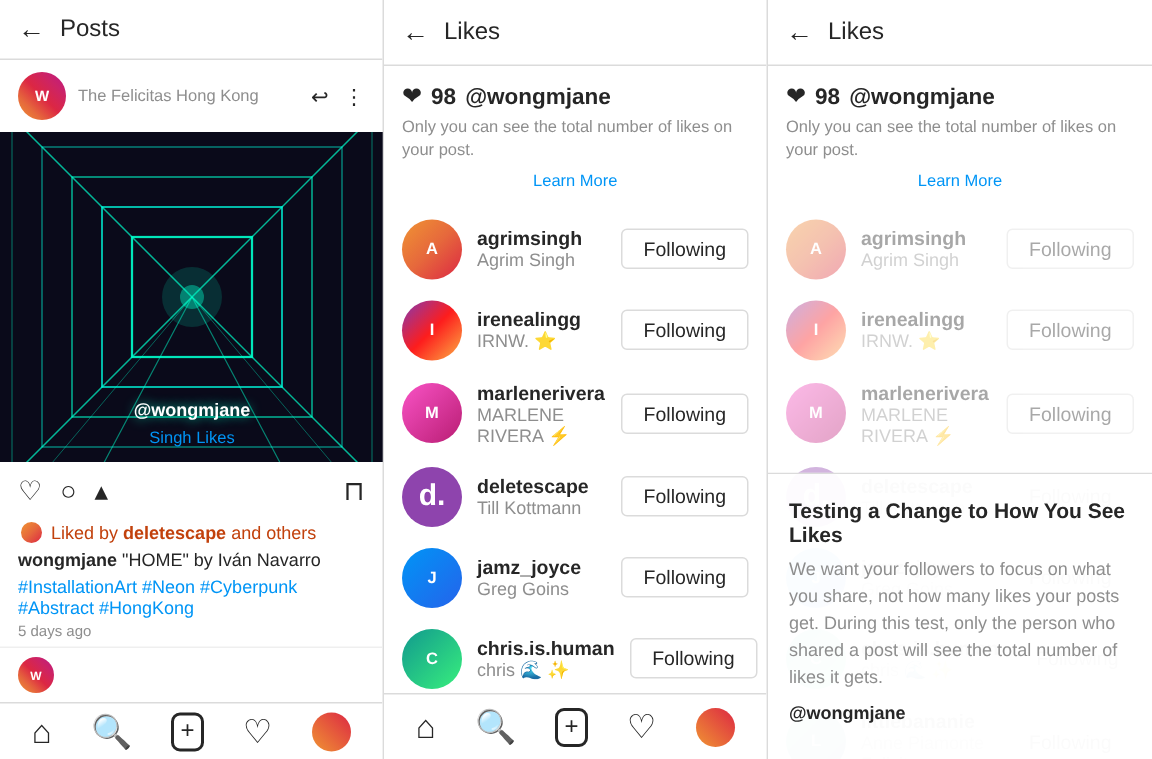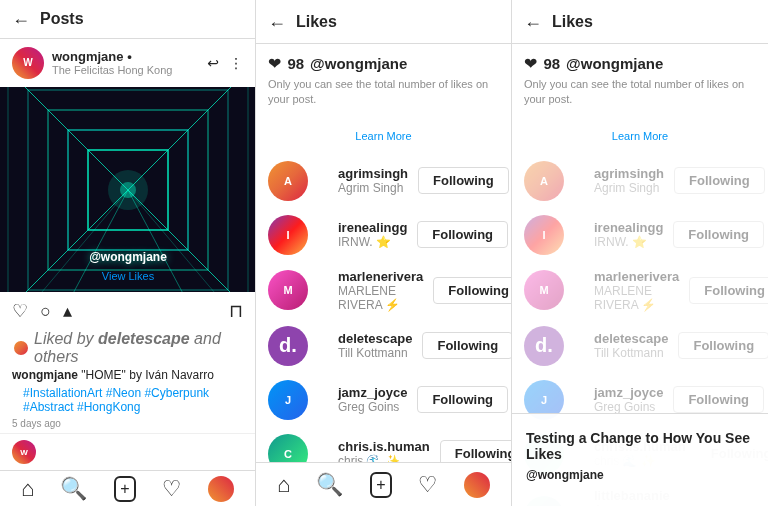--- a/index.html
+++ b/index.html
@@ -30,21 +30,21 @@
       height: 44px;
     }
     .back-arrow {
       font-size: 18px;
       margin-right: 10px;
       cursor: pointer;
       color: #262626;
     }
     .panel-title {
       font-size: 16px;
-      font-weight: 700;
+      font-weight: 400;
       color: #262626;
     }
     .post-user-row {
       display: flex;
       align-items: center;
       padding: 8px 12px;
       gap: 8px;
     }
     .avatar-circle {
       width: 32px;
@@ -120,40 +120,38 @@
       color: #262626;
     }
     .bookmark-btn {
       margin-left: auto;
       font-size: 18px;
       cursor: pointer;
       color: #262626;
     }
     .liked-by {
       padding: 0 12px 4px;
-      font-size: 16px;
-      color: #737373;
-      font-style: italic;
+      font-size: 12px;
+      color: #c2410c;
     }
     .liked-by .user-link {
       font-weight: 600;
     }
     .post-caption {
       padding: 0 12px 4px;
       font-size: 12px;
       color: #262626;
     }
     .post-caption .username-tag {
       font-weight: 600;
     }
     .hashtags {
       padding: 0 12px 4px;
       font-size: 12px;
       color: #0095f6;
-      margin-left: 11px;
     }
     .view-comments {
       padding: 0 12px 2px;
       font-size: 12px;
       color: #8e8e8e;
       cursor: pointer;
     }
     .time-ago {
       padding: 0 12px 4px;
       font-size: 10px;
@@ -251,21 +249,21 @@
     .likes-username {
       font-size: 15px;
       font-weight: 700;
       color: #262626;
     }
     .likes-description {
       font-size: 11px;
       color: #8e8e8e;
       line-height: 1.4;
       text-align: left;
-      margin-bottom: 18px;
+      margin-bottom: 2px;
     }
     .learn-more {
       color: #0095f6;
       font-size: 11px;
       cursor: pointer;
     }
     .likes-list {
       flex: 1;
       overflow-y: auto;
       padding: 4px 0;
@@ -284,41 +282,40 @@
       flex-shrink: 0;
       display: flex;
       align-items: center;
       justify-content: center;
       font-size: 11px;
       font-weight: 700;
       color: white;
     }
     .like-info {
       flex: 1;
-      margin-left: 20px;
     }
     .like-username {
       font-size: 13px;
       font-weight: 600;
       color: #262626;
       display: flex;
       align-items: center;
       gap: 4px;
     }
     .like-realname {
       font-size: 12px;
       color: #8e8e8e;
     }
     .follow-btn {
       border: 1px solid #dbdbdb;
       background: #fff;
       border-radius: 4px;
       padding: 5px 14px;
       font-size: 13px;
-      font-weight: 700;
+      font-weight: 400;
       color: #262626;
       cursor: pointer;
       white-space: nowrap;
     }
 
     
     .panel-likes-modal {
       width: 256px;
       height: 506px;
       background: #fff;
@@ -372,24 +369,20 @@
 
 <div class="panel-posts">
   <div class="panel-header">
     <span class="back-arrow">←</span>
     <span class="panel-title">Posts</span>
   </div>
 
   <div class="post-user-row">
     <div class="avatar-circle">W</div>
     <div class="post-user-info">
-      <div class="post-username">
-        <span>wongmjane</span>
-        <span>•</span>
-      </div>
       <div class="post-location">The Felicitas Hong Kong</div>
     </div>
     <div class="post-actions-right">
       <span>↩</span>
       <span>⋮</span>
     </div>
   </div>
 
   <div class="post-image">
     <svg width="256" height="256" viewBox="0 0 256 256" xmlns="http://www.w3.org/2000/svg">
@@ -408,21 +401,21 @@
 
       <ellipse cx="128" cy="128" rx="20" ry="20" fill="#00ffcc" opacity="0.15"></ellipse>
       <ellipse cx="128" cy="128" rx="8" ry="8" fill="#00ffcc" opacity="0.4"></ellipse>
 
       <line x1="128" y1="128" x2="60" y2="256" stroke="#00ffcc" stroke-width="0.8" opacity="0.5"></line>
       <line x1="128" y1="128" x2="196" y2="256" stroke="#00ffcc" stroke-width="0.8" opacity="0.5"></line>
       <line x1="128" y1="128" x2="20" y2="256" stroke="#00ffcc" stroke-width="0.6" opacity="0.4"></line>
       <line x1="128" y1="128" x2="236" y2="256" stroke="#00ffcc" stroke-width="0.6" opacity="0.4"></line>
     </svg>
     <div class="post-image-username">@wongmjane</div>
-    <div class="view-likes-link">View Likes</div>
+    <div class="view-likes-link">Singh Likes</div>
   </div>
 
   <div class="post-interactions">
     <span class="icon-btn">♡</span>
     <span class="icon-btn">○</span>
     <span class="icon-btn">▴</span>
     <span class="bookmark-btn">⊓</span>
   </div>
 
   <div class="liked-row">
@@ -602,15 +595,16 @@
         <div class="like-info">
           <div class="like-username">littlebananie</div>
           <div class="like-realname">Anne Piamonte Felicitas</div>
         </div>
         <button class="follow-btn">Following</button>
       </div>
     </div>
 
   <div class="modal-overlay">
     <div class="modal-title">Testing a Change to How You See Likes</div>
+    <div class="modal-text">We want your followers to focus on what you share, not how many likes your posts get. During this test, only the person who shared a post will see the total number of likes it gets.</div>
     <div class="modal-username">@wongmjane</div>
   </div>
 </div>
 
 </body></html>

